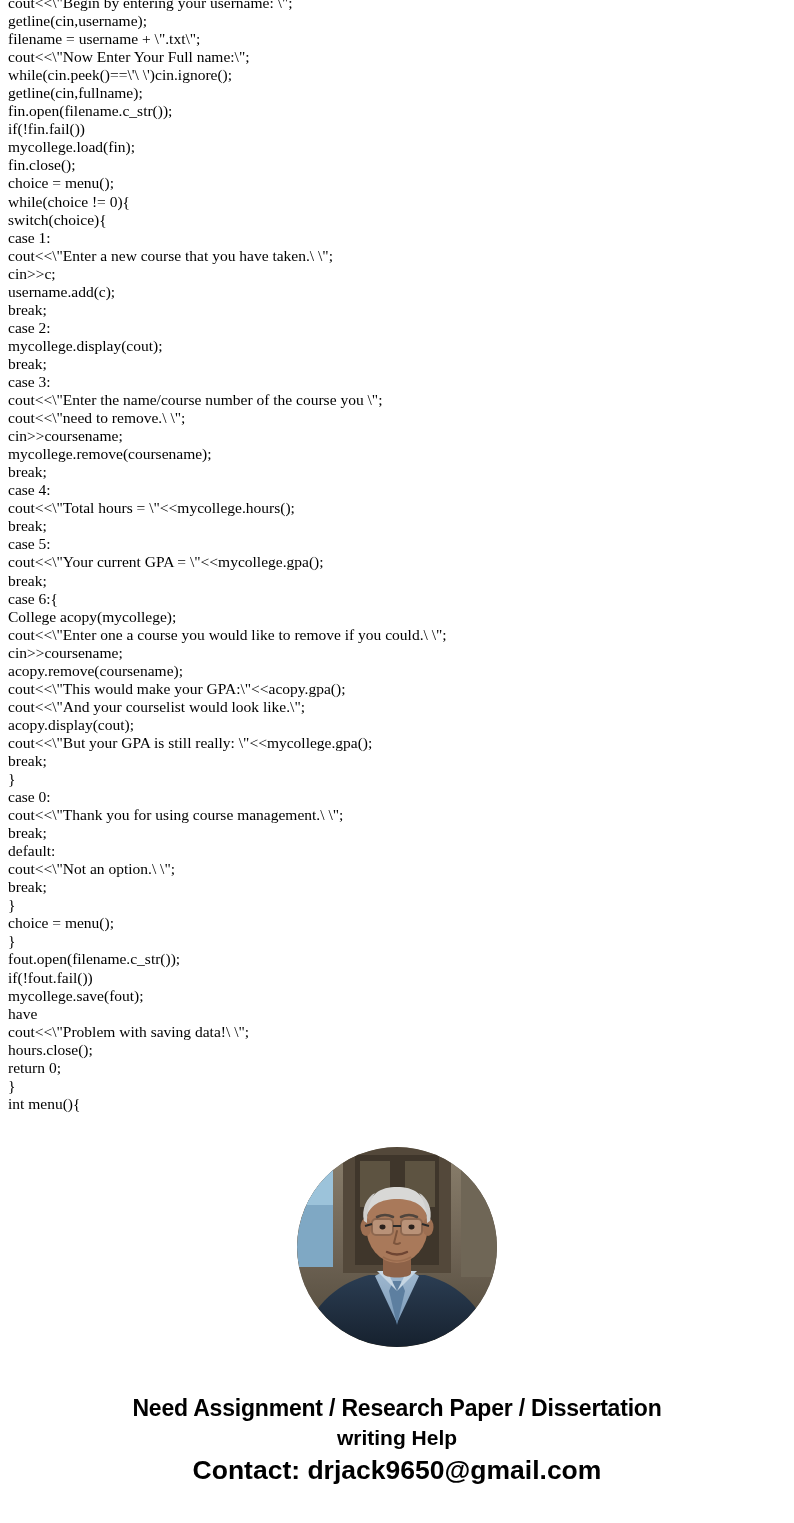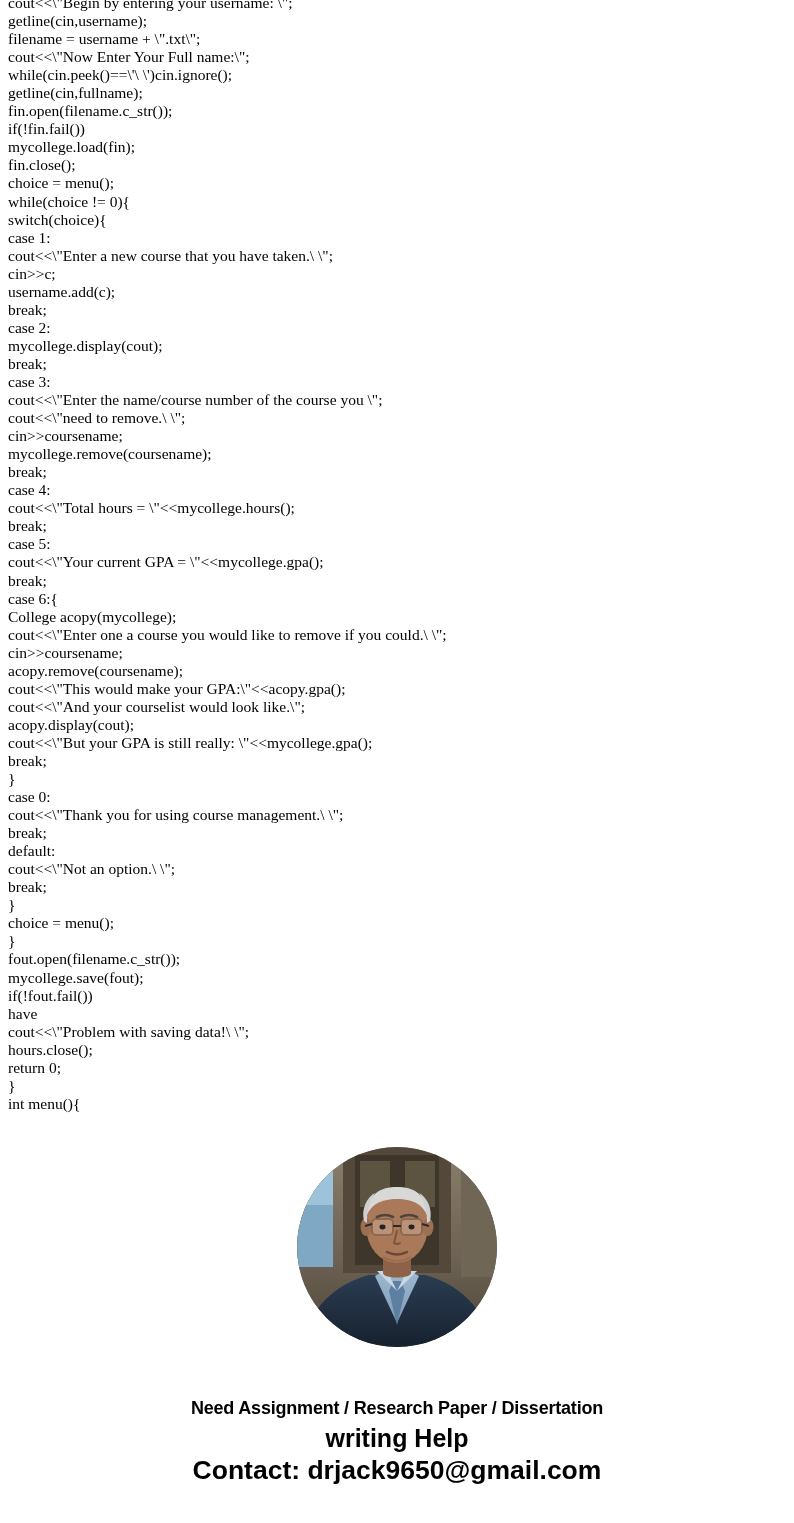--- a/index.html
+++ b/index.html
@@ -62,26 +62,26 @@
   
   #promo-block {
     margin-top: 46px;
     text-align: center;
     font-family: "Liberation Sans", sans-serif;
     font-weight: bold;
     color: #000;
     padding: 0 18px;
   }
   .promo-line-1 {
-    font-size: 18px;
+    font-size: 23px;
     line-height: 30px;
     letter-spacing: -0.2px;
   }
   .promo-line-2 {
-    font-size: 25px;
+    font-size: 21px;
     line-height: 30px;
   }
   .promo-contact {
     font-size: 26.5px;
     line-height: 32px;
     margin-top: 1px;
   }
 </style>
 </head>
 <body>
@@ -135,22 +135,22 @@
       <div class="code-line">case 0:</div>
       <div class="code-line">cout&lt;&lt;\"Thank you for using course management.\ \";</div>
       <div class="code-line">break;</div>
       <div class="code-line">default:</div>
       <div class="code-line">cout&lt;&lt;\"Not an option.\ \";</div>
       <div class="code-line">break;</div>
       <div class="code-line">}</div>
       <div class="code-line">choice = menu();</div>
       <div class="code-line">}</div>
       <div class="code-line">fout.open(filename.c_str());</div>
+      <div class="code-line">if(!fout.fail())</div>
       <div class="code-line">mycollege.save(fout);</div>
-      <div class="code-line">if(!fout.fail())</div>
       <div class="code-line">have</div>
       <div class="code-line">cout&lt;&lt;\"Problem with saving data!\ \";</div>
       <div class="code-line">hours.close();</div>
       <div class="code-line">return 0;</div>
       <div class="code-line">}</div>
       <div class="code-line">int menu(){</div>
     </div>
 </div>
 
 <div id="portrait-block">

